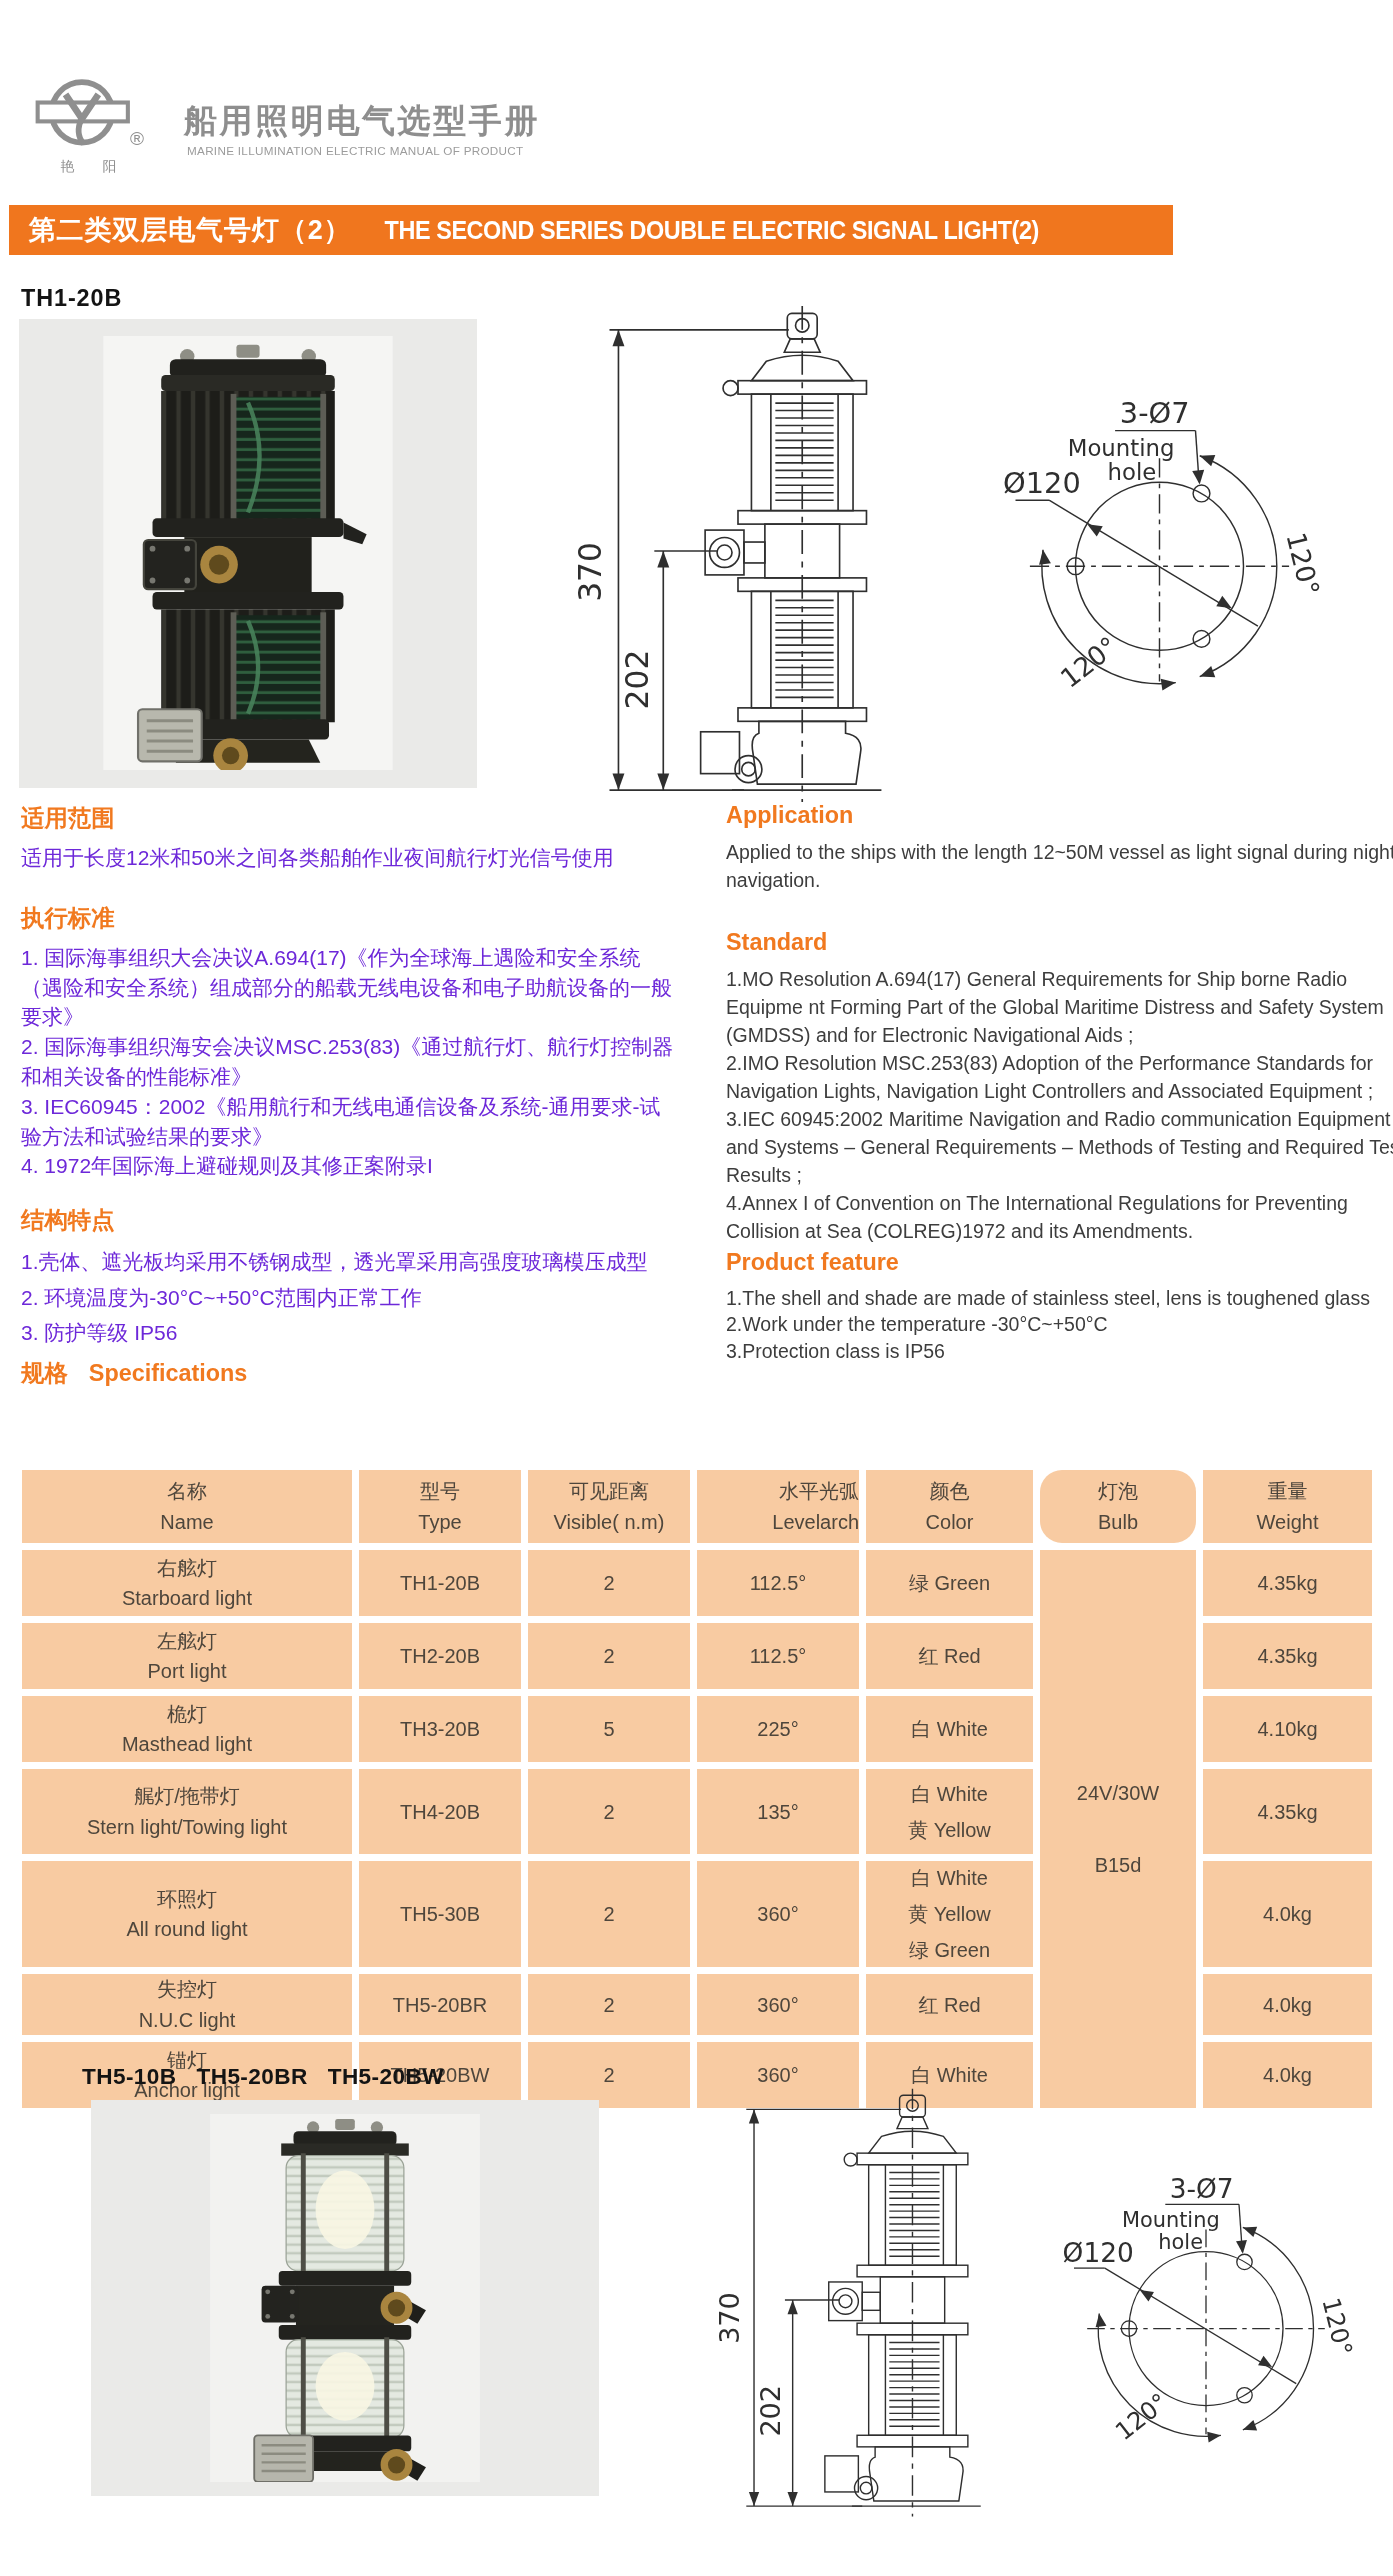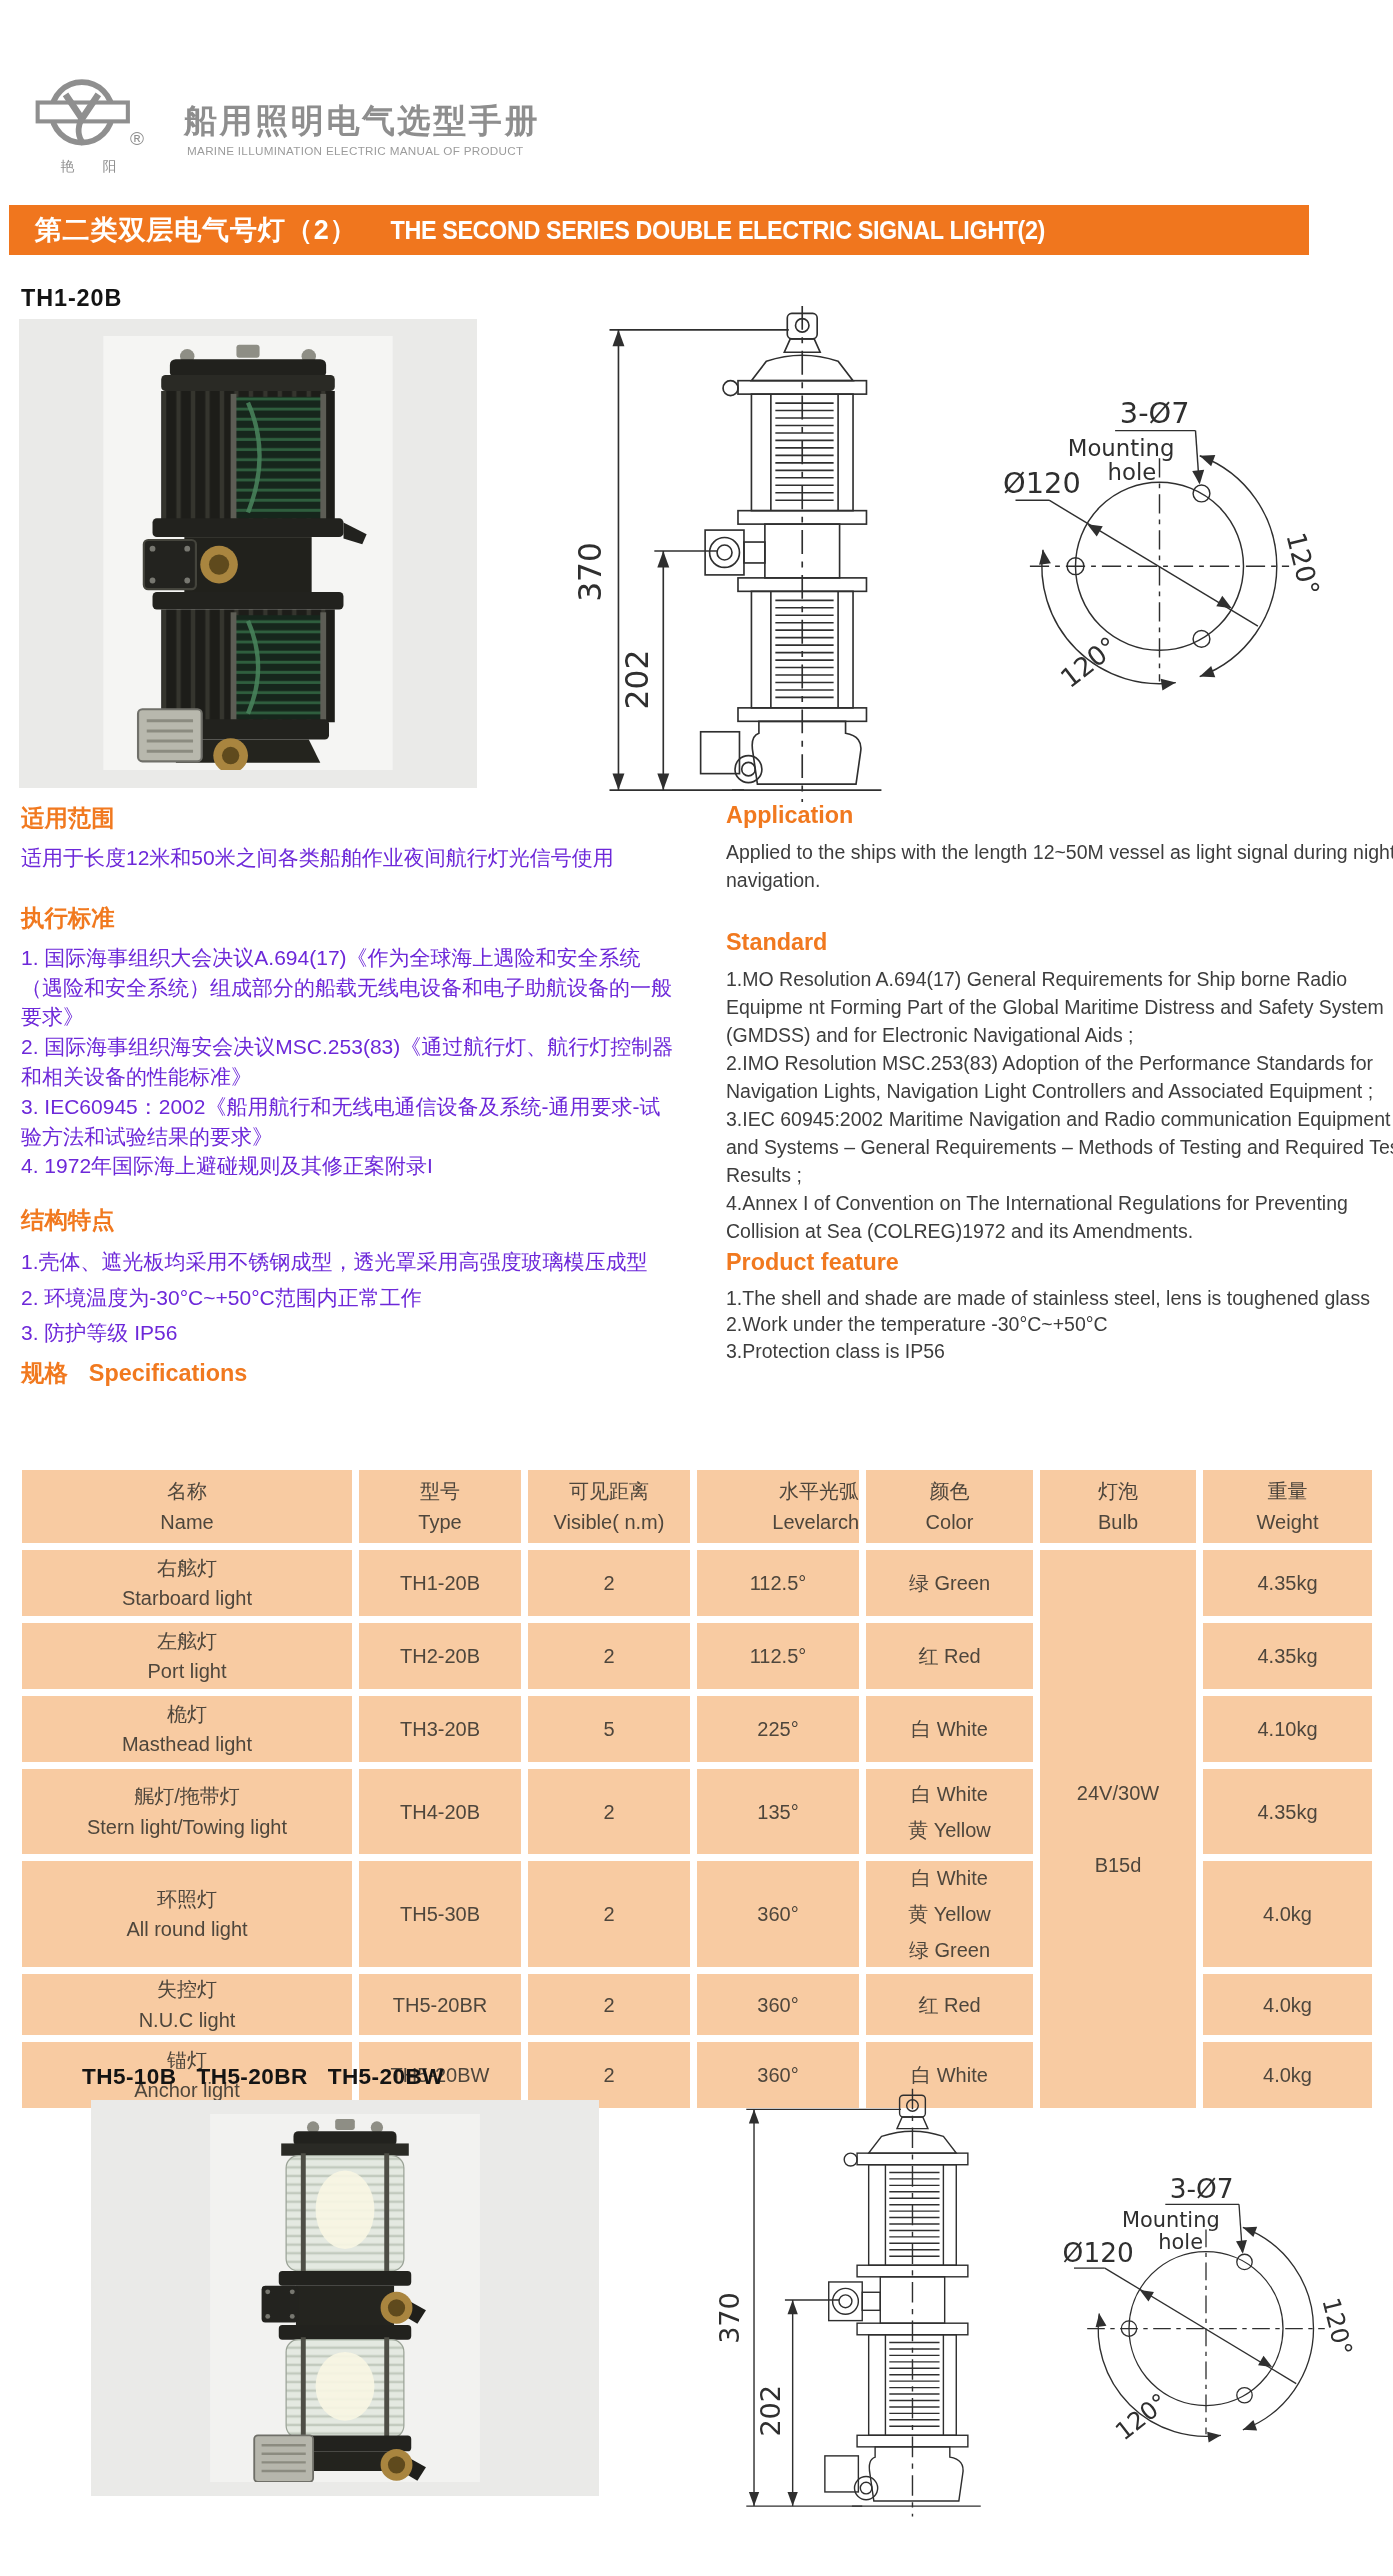--- a/index.html
+++ b/index.html
@@ -5,22 +5,22 @@
   html,body{margin:0;padding:0;background:#fff;}
   #page{position:relative;width:1394px;height:2576px;background:#fff;overflow:hidden;
         font-family:"Liberation Sans","DejaVu Sans",sans-serif;}
   
   .logo{position:absolute;left:31px;top:73px;width:115px;text-align:center;}
   .logo-cn{margin-top:0;font-size:14px;color:#8F8F8F;letter-spacing:12px;padding-left:12px;}
   .reg{position:absolute;left:130px;top:128px;font-size:19px;color:#8F8F8F;}
   .brand-cn{position:absolute;left:184px;top:99px;font-size:33px;font-weight:bold;color:#8E8E8E;letter-spacing:2.6px;}
   .brand-en{position:absolute;left:187px;top:144px;font-size:11.7px;color:#9C9C9C;letter-spacing:0.3px;}
   
-  .banner{position:absolute;left:8.7px;top:205px;width:1300px;height:50px;background:var(--banner,#F0761E);
-          display:flex;align-items:center;padding-left:26px;box-sizing:border-box;gap:33px;}
+  .banner{position:absolute;left:8.7px;top:205px;width:1164px;height:50px;background:var(--banner,#F0761E);
+          display:flex;align-items:center;padding-left:20px;box-sizing:border-box;gap:33px;}
   .banner-cn{font-size:27px;font-weight:bold;color:#fff;letter-spacing:0.9px;white-space:nowrap;}
   .banner-en{font-size:23.4px;font-weight:bold;color:#fff;letter-spacing:-0.4px;transform:scaleY(1.12);white-space:nowrap;}
   
   .model-top{position:absolute;left:21px;top:285px;font-size:23.4px;font-weight:bold;color:#141414;letter-spacing:0.9px;}
   .model-bottom{position:absolute;left:82px;top:2064px;font-size:22.6px;font-weight:bold;color:#141414;white-space:pre;letter-spacing:0.4px;}
   
   .photo-panel{position:absolute;background:var(--photo,#EAEAE8);}
   .p1{left:19px;top:319px;width:458px;height:469px;}
   .photo-inner{position:absolute;left:50%;top:17.4px;transform:translateX(-50%);width:292px;height:434px;}
   .p2{left:91px;top:2100px;width:508px;height:396px;}
@@ -291,21 +291,21 @@
         <div class="sub">Visible( n.m)</div>
       </div>
       <div class="tcell thead-cell" style="grid-area: 1 / 4; align-items: flex-end;">
         <div>水平光弧</div>
         <div class="sub">Levelarch</div>
       </div>
       <div class="tcell thead-cell" style="grid-area: 1 / 5;">
         <div>颜色</div>
         <div class="sub">Color</div>
       </div>
-      <div class="tcell thead-cell" style="grid-area: 1 / 6;">
+      <div class="tcell thead-cell" style="grid-area: 1 / 6; border-radius: 22px;">
         <div>灯泡</div>
         <div class="sub">Bulb</div>
       </div>
       <div class="tcell thead-cell" style="grid-area: 1 / 7;">
         <div>重量</div>
         <div class="sub">Weight</div>
       </div>
       <div class="tcell" style="grid-area: 2 / 1;">
         <div>右舷灯</div>
         <div class="sub">Starboard  light</div>

